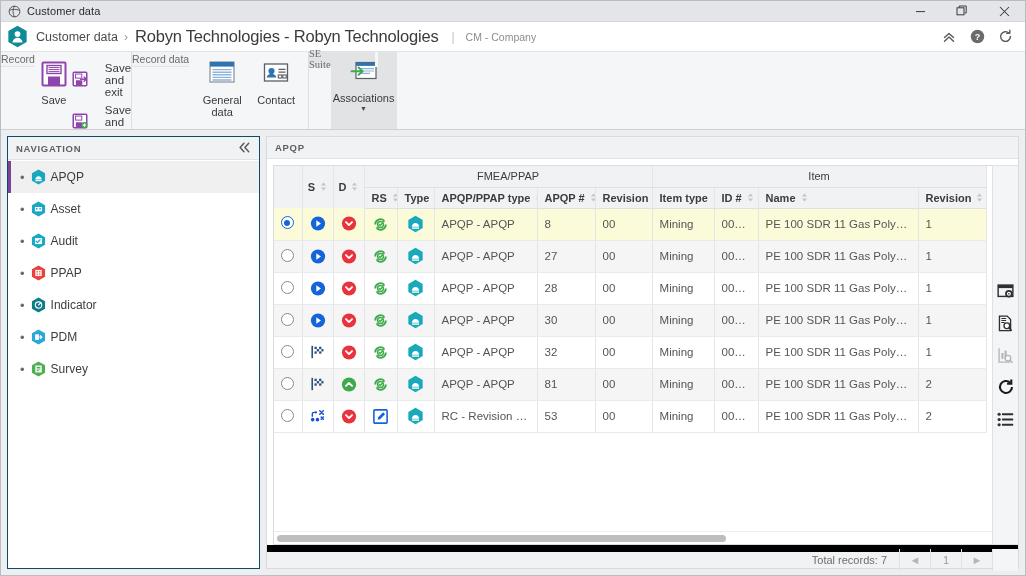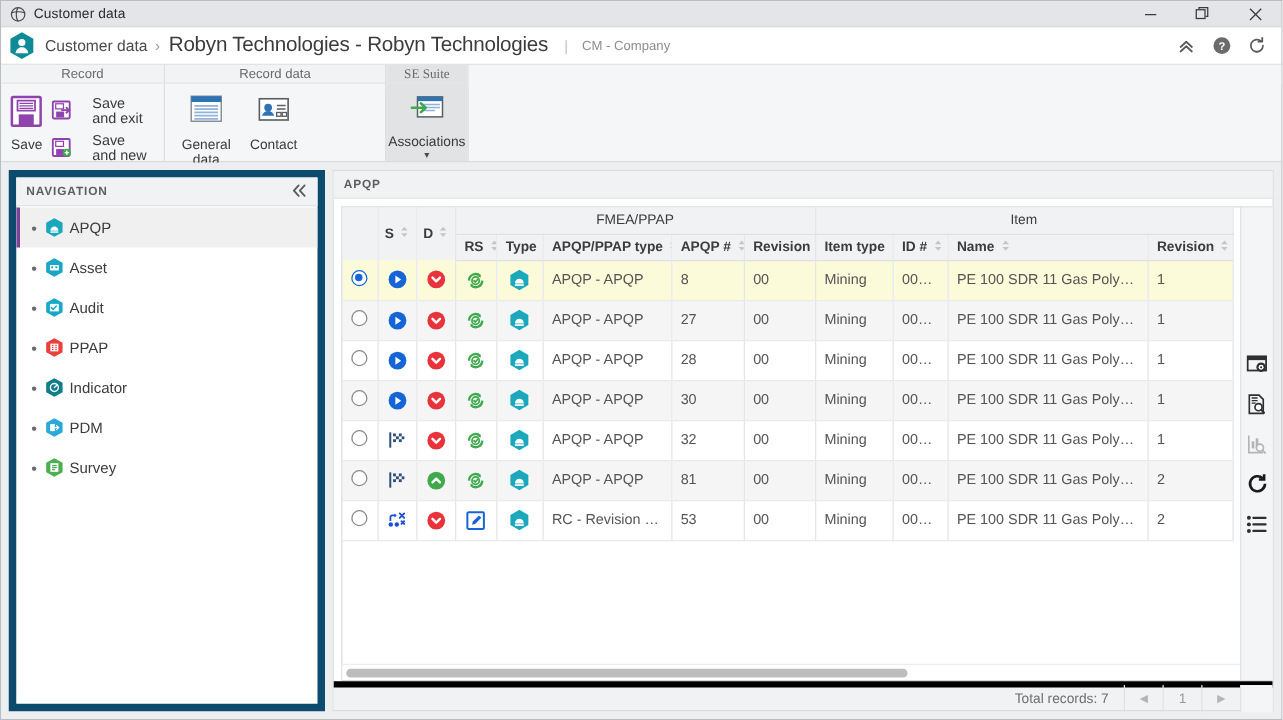--- a/index.html
+++ b/index.html
@@ -65,21 +65,21 @@
   
   .ribbon {
     height: 79px; min-height: 79px;
     background: #f5f6f7;
     border-top: 1px solid #e2e3e5;
     border-bottom: 1px solid #cfd1d4;
     display: flex;
     font-size: 11px;
   }
   .rib-group {
-    display: flex; flex-direction: column;
+    display: flex; flex-direction: row;
     border-right: 1px solid #dcdee0;
     height: 100%;
   }
   .rib-group.flex-rest { flex: 1; border-right: none; }
   .rib-group-title {
     height: 15px; min-height: 15px;
     display: flex; align-items: center; justify-content: center;
     font-size: 10.5px; color: #6b6b6b;
     border-bottom: 1px solid #e4e5e7;
     background: #f2f3f4;
@@ -119,21 +119,21 @@
     background: #eceeef;
     padding: 6px;
     gap: 6px;
     min-height: 0;
   }
 
   
   .nav-panel {
     width: 253px; min-width: 253px;
     background: #ffffff;
-    border: 6px solid #0c4a6e;
+    border: 1px solid #0c4a6e;
     display: flex; flex-direction: column;
   }
   .nav-head {
     height: 23px; min-height: 23px;
     background: #f1f2f3;
     border-bottom: 1px solid #e2e3e5;
     display: flex; align-items: center;
     padding: 0 8px;
   }
   .nav-head .t {
@@ -264,21 +264,21 @@
   }
   .hscroll-thumb {
     height: 7px; width: 63%;
     background: #bdbdbd; border-radius: 4px;
   }
 
   
   .grid-footer {
     height: 23px; min-height: 23px;
     background: #f1f2f3;
-    border-top: 5px solid #000000;
+    border-top: 7px solid #000000;
     display: flex; align-items: center; justify-content: flex-end;
     font-size: 11px; color: #6e6e6e;
   }
   .total-rec { padding: 0 12px; }
   .pg-btn {
     width: 31px; height: 22px;
     border-left: 1px solid #e0e1e3;
     display: flex; align-items: center; justify-content: center;
     color: #b5b5b5; font-size: 11px;
   }

